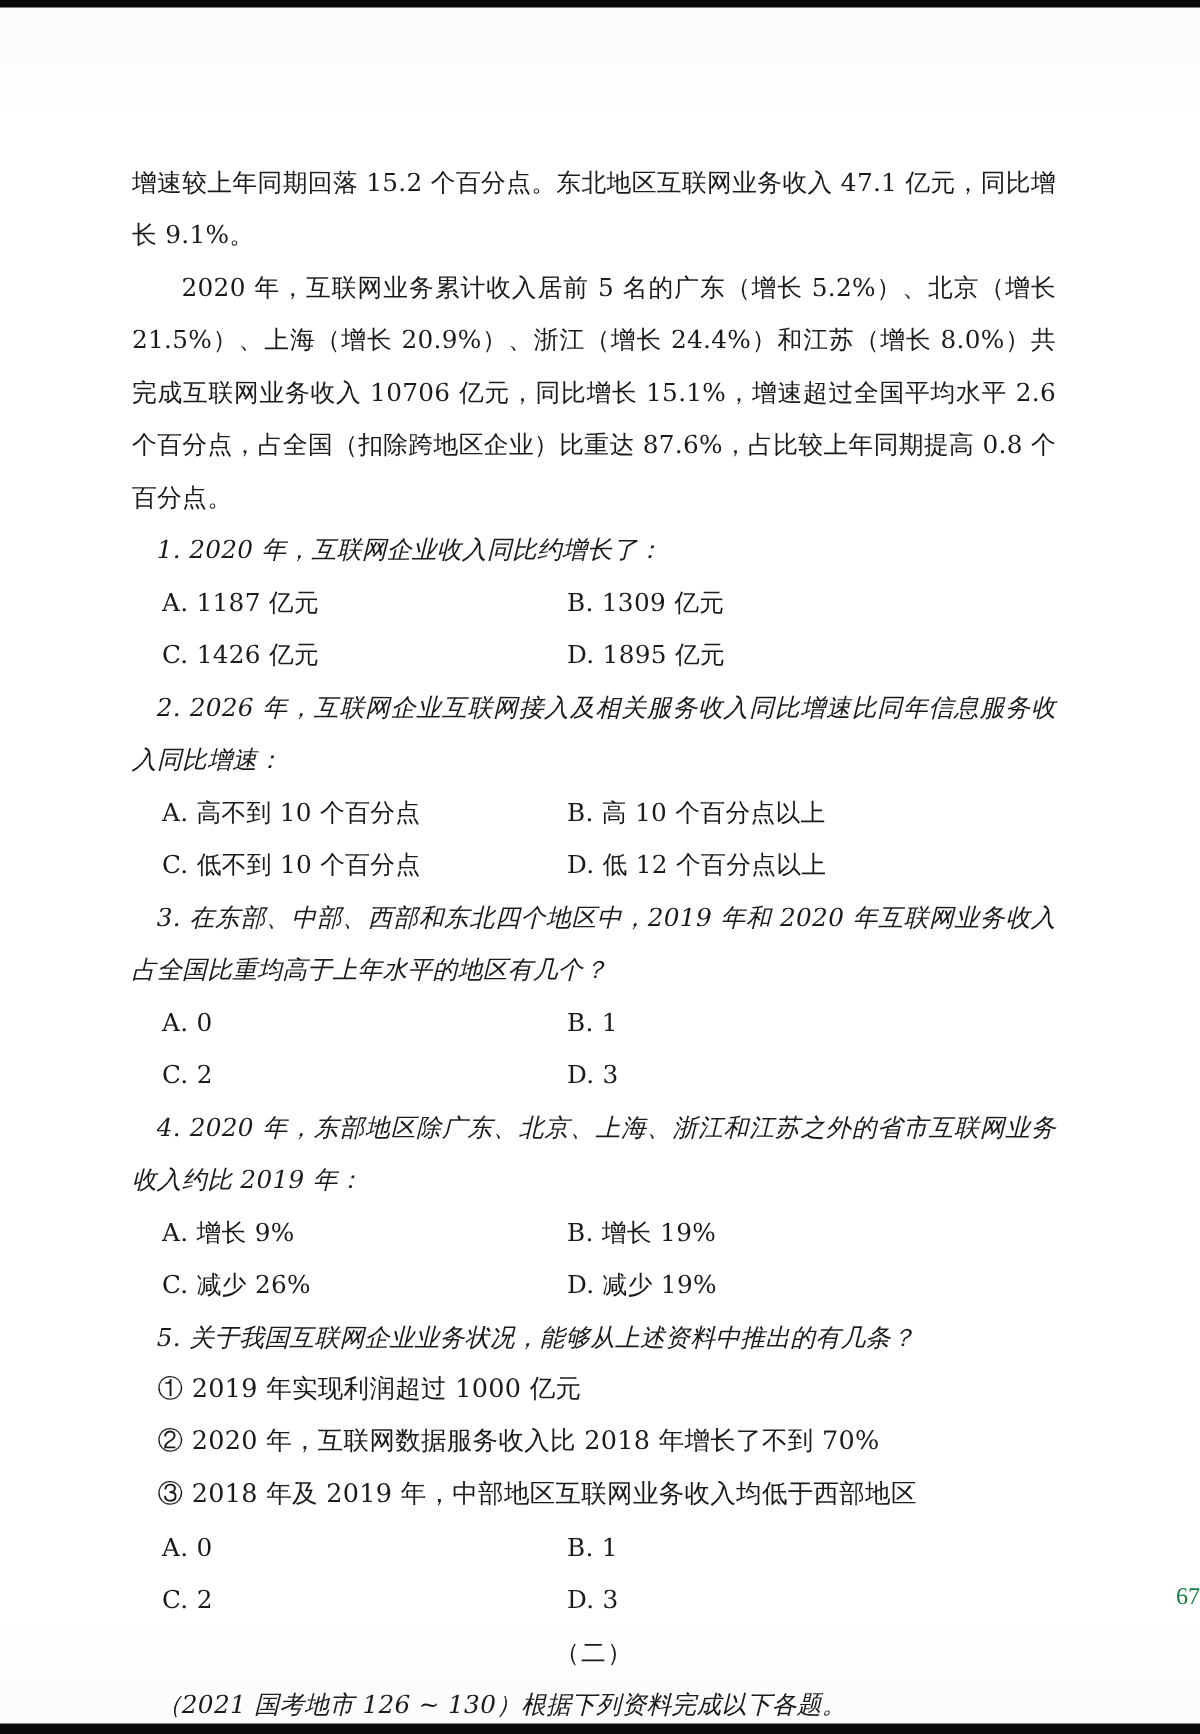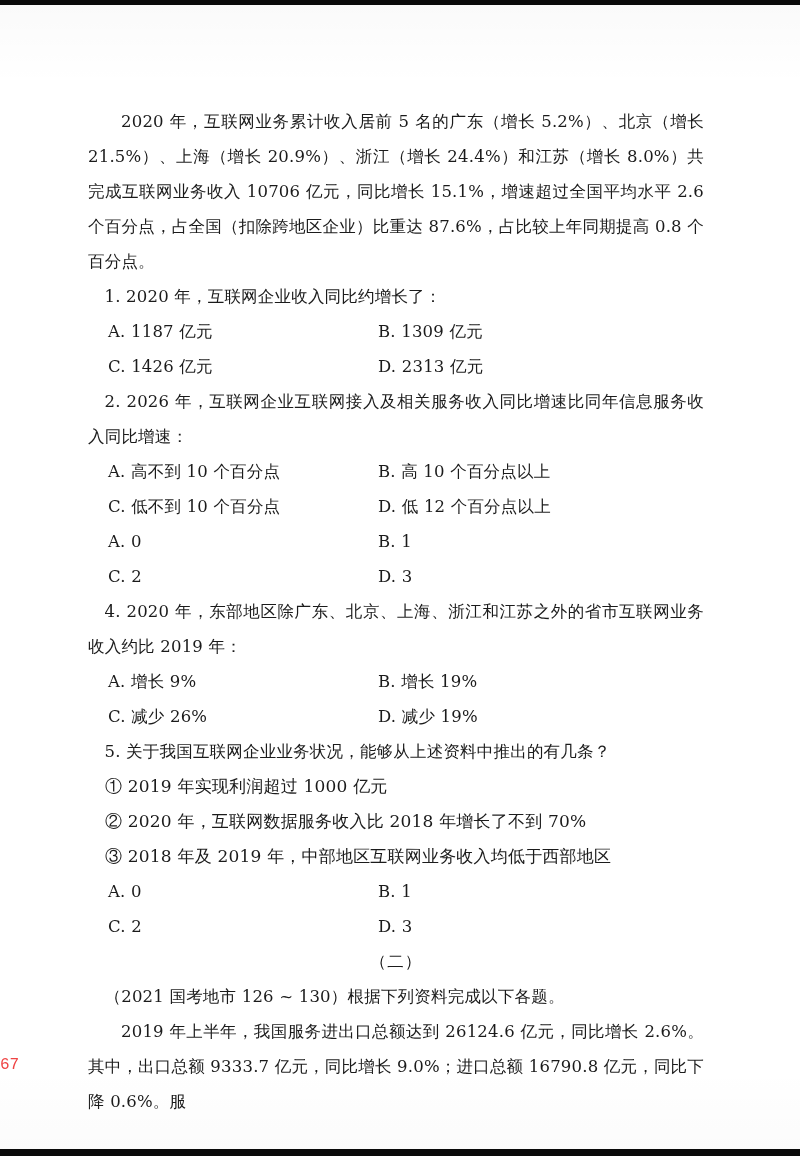--- a/index.html
+++ b/index.html
@@ -59,20 +59,21 @@
   .para.indent { text-indent: 2em; }
 
   .qline {
     margin: 0;
     font-size: 16.5px;
     line-height: 35px;
     text-align: justify;
     text-justify: inter-character;
     text-indent: 1em;
     letter-spacing: 0.2px;
+    font-style: italic;
   }
 
   .stmt {
     margin: 0;
     font-size: 17px;
     line-height: 35px;
     text-indent: 1em;
     letter-spacing: 0.2px;
   }
 
@@ -98,60 +99,62 @@
     line-height: 35px;
     text-align: center;
     letter-spacing: 1px;
   }
 
   .page-number {
     position: absolute;
     left: 0;
     top: 1056px;
     width: 800px;
-    text-align: left;
+    text-align: right;
     font-size: 16px;
-    font-family: Liberation Mono, monospace;
-    color: #ef4444;
+    font-family: Liberation Serif, serif;
+    color: #15803d;
   }
 </style>
 </head>
 <body>
 
 <div class="page">
 
   <div class="scan-band top"></div>
   <div class="scan-band bottom"></div>
   <div class="paper-tone"></div>
 
   <div class="content">
 
+    <p class="para">增速较上年同期回落 15.2 个百分点。东北地区互联网业务收入 47.1 亿元，同比增长 9.1%。</p>
 
     <p class="para indent">2020 年，互联网业务累计收入居前 5 名的广东（增长 5.2%）、北京（增长 21.5%）、上海（增长 20.9%）、浙江（增长 24.4%）和江苏（增长 8.0%）共完成互联网业务收入 10706 亿元，同比增长 15.1%，增速超过全国平均水平 2.6 个百分点，占全国（扣除跨地区企业）比重达 87.6%，占比较上年同期提高 0.8 个百分点。</p>
 
     <p class="qline">1. 2020 年，互联网企业收入同比约增长了：</p>
     <div class="opt-row">
       <span class="opt left">A. 1187 亿元</span>
       <span class="opt right">B. 1309 亿元</span>
     </div>
     <div class="opt-row">
       <span class="opt left">C. 1426 亿元</span>
-      <span class="opt right">D. 2313 亿元</span>
+      <span class="opt right">D. 1895 亿元</span>
     </div>
 
     <p class="qline">2. 2026 年，互联网企业互联网接入及相关服务收入同比增速比同年信息服务收入同比增速：</p>
     <div class="opt-row">
       <span class="opt left">A. 高不到 10 个百分点</span>
       <span class="opt right">B. 高 10 个百分点以上</span>
     </div>
     <div class="opt-row">
       <span class="opt left">C. 低不到 10 个百分点</span>
       <span class="opt right">D. 低 12 个百分点以上</span>
     </div>
 
+    <p class="qline">3. 在东部、中部、西部和东北四个地区中，2019 年和 2020 年互联网业务收入占全国比重均高于上年水平的地区有几个？</p>
     <div class="opt-row">
       <span class="opt left">A. 0</span>
       <span class="opt right">B. 1</span>
     </div>
     <div class="opt-row">
       <span class="opt left">C. 2</span>
       <span class="opt right">D. 3</span>
     </div>
 
     <p class="qline">4. 2020 年，东部地区除广东、北京、上海、浙江和江苏之外的省市互联网业务收入约比 2019 年：</p>

